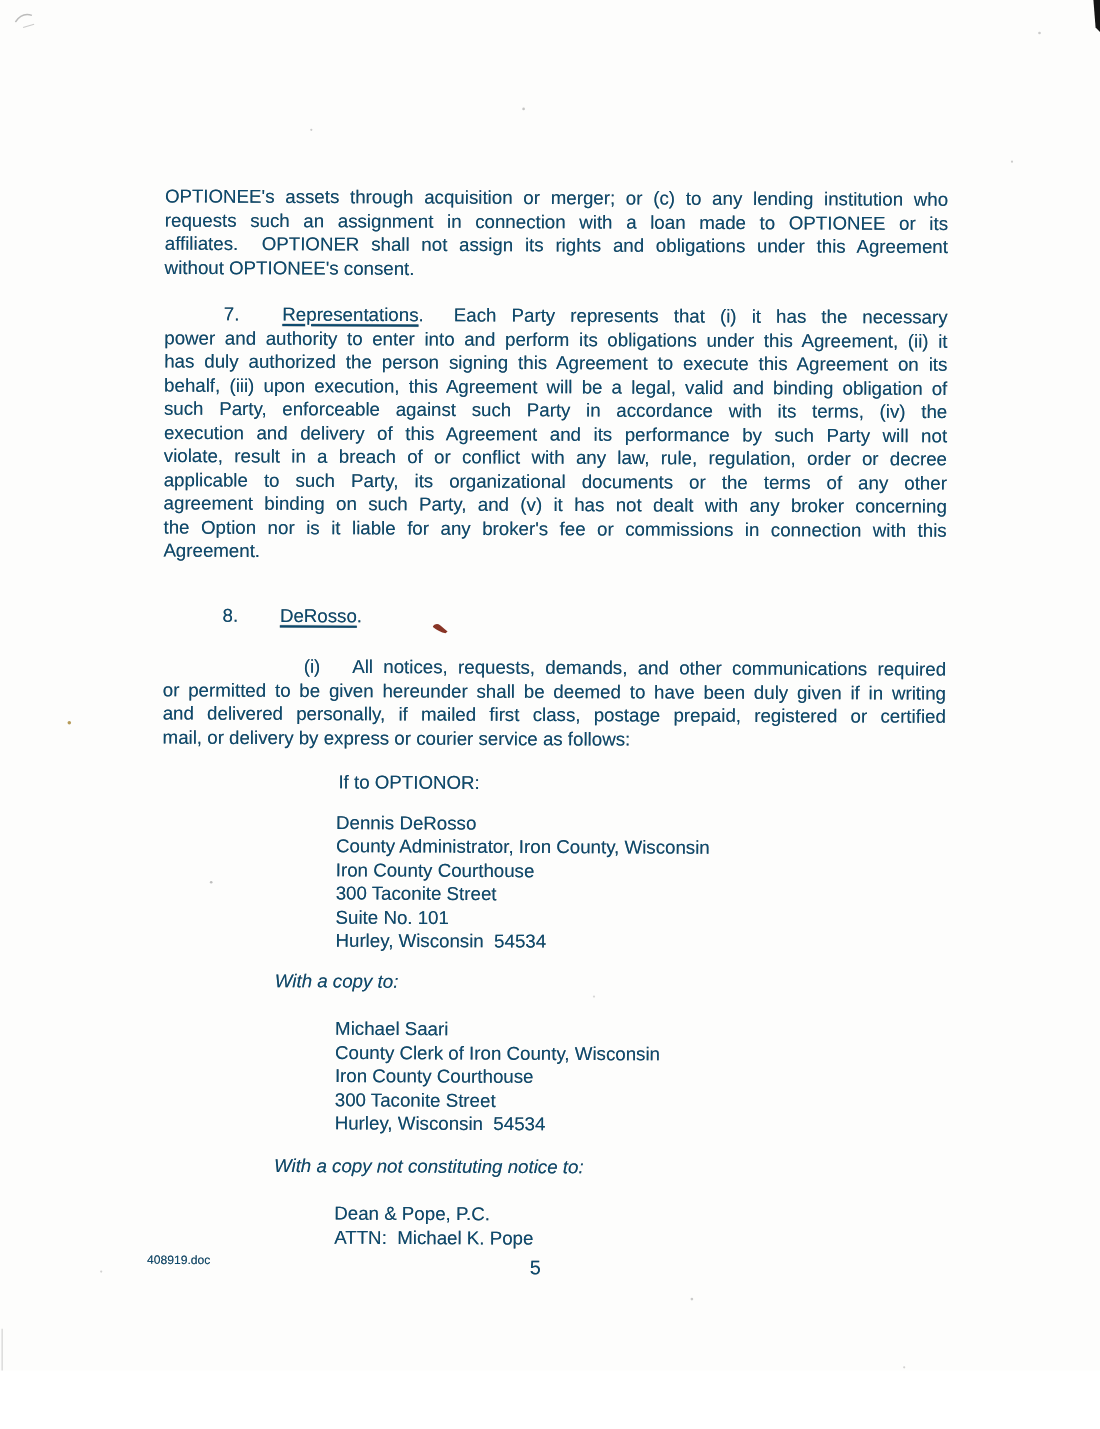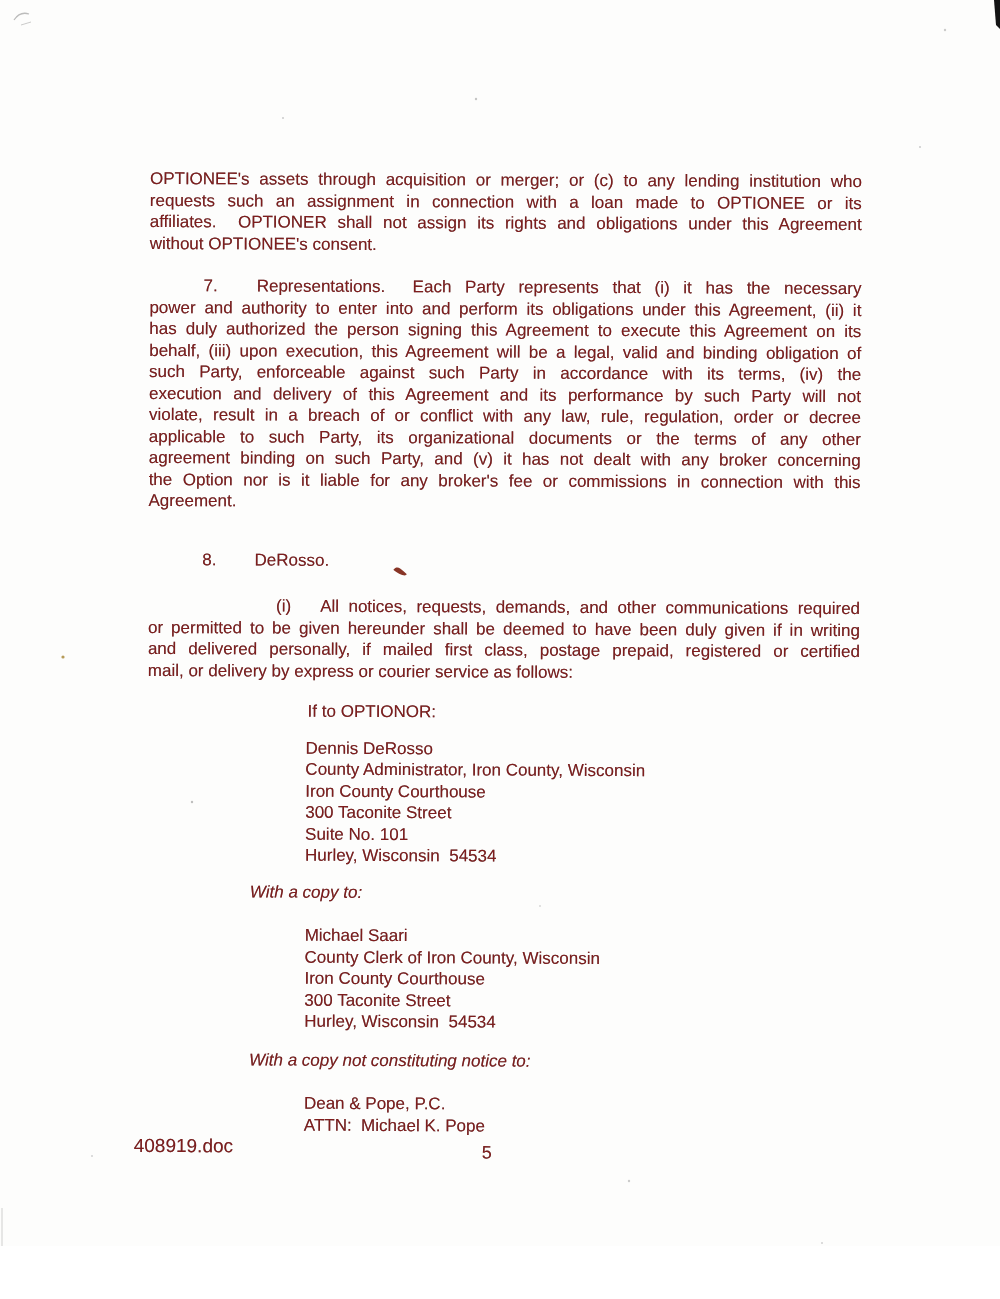--- a/index.html
+++ b/index.html
@@ -1,58 +1,58 @@
 <!DOCTYPE html>
 <html><head>
 <meta charset="utf-8">
 <style>
   html,body{margin:0;padding:0;}
   body{width:1000px;height:1299px;background:#ffffff;}
   .page{
     position:relative;width:1000px;height:1246px;overflow:hidden;
     background:#fdfdfc;
     font-family:"Liberation Sans","DejaVu Sans",sans-serif;
-    color:#7f1d1d;
+    color:#0c4a6e;
   }
   .content{
     position:absolute;inset:0;
     transform:rotate(0.25deg);
     transform-origin:150px 170px;
   }
   .column{
     position:absolute;left:150px;top:168px;width:712px;
     font-size:17px;line-height:21.5px;
     text-shadow:0 0 0.4px rgba(27,27,27,0.55);
   }
   .para{margin:0;}
   .ln{text-align:left;}
   .jl{text-align:justify;text-align-last:justify;}
   .sp{display:inline-block;height:1px;vertical-align:baseline;}
   .spnum{width:54px;}
   .spt7{width:39px;}
   .spt8{width:38px;}
   .spi1{width:128px;}
   .spi2{width:29px;}
-  .u{text-underline-offset:2.5px;text-decoration-thickness:1.5px;margin-top:40px;}
+  .u{text-decoration:underline;text-underline-offset:2.5px;text-decoration-thickness:1.5px;margin-top:40px;}
   .it{font-style:italic;}
   .indent-opt{margin-left:160px;}
   .indent-addr{margin-left:158px;}
   .indent-copy{margin-left:103px;}
   .mt-sec7{margin-top:21px;}
   .mt-sec8{margin-top:37px;}
   .mt-pi{margin-top:25px;}
   .mt-opthead{margin-top:19px;}
   .mt-addr1{margin-top:15px;}
   .mt-copyhead{margin-top:15px;}
   .mt-addr2{margin-top:22px;}
   .mt-copynot{margin-top:17px;}
   .mt-addr3{margin-top:22px;}
   .footer-file{
     position:absolute;left:138px;top:1138px;
-    font-size:19px;line-height:16px;
+    font-size:11px;line-height:16px;
     text-shadow:0 0 0.4px rgba(27,27,27,0.5);
   }
   .footer-page{
     position:absolute;left:486px;top:1140px;
     font-size:18px;line-height:22px;
     text-shadow:0 0 0.4px rgba(27,27,27,0.5);
   }
   .artifacts{position:absolute;inset:0;pointer-events:none;}
 </style>
 </head>

